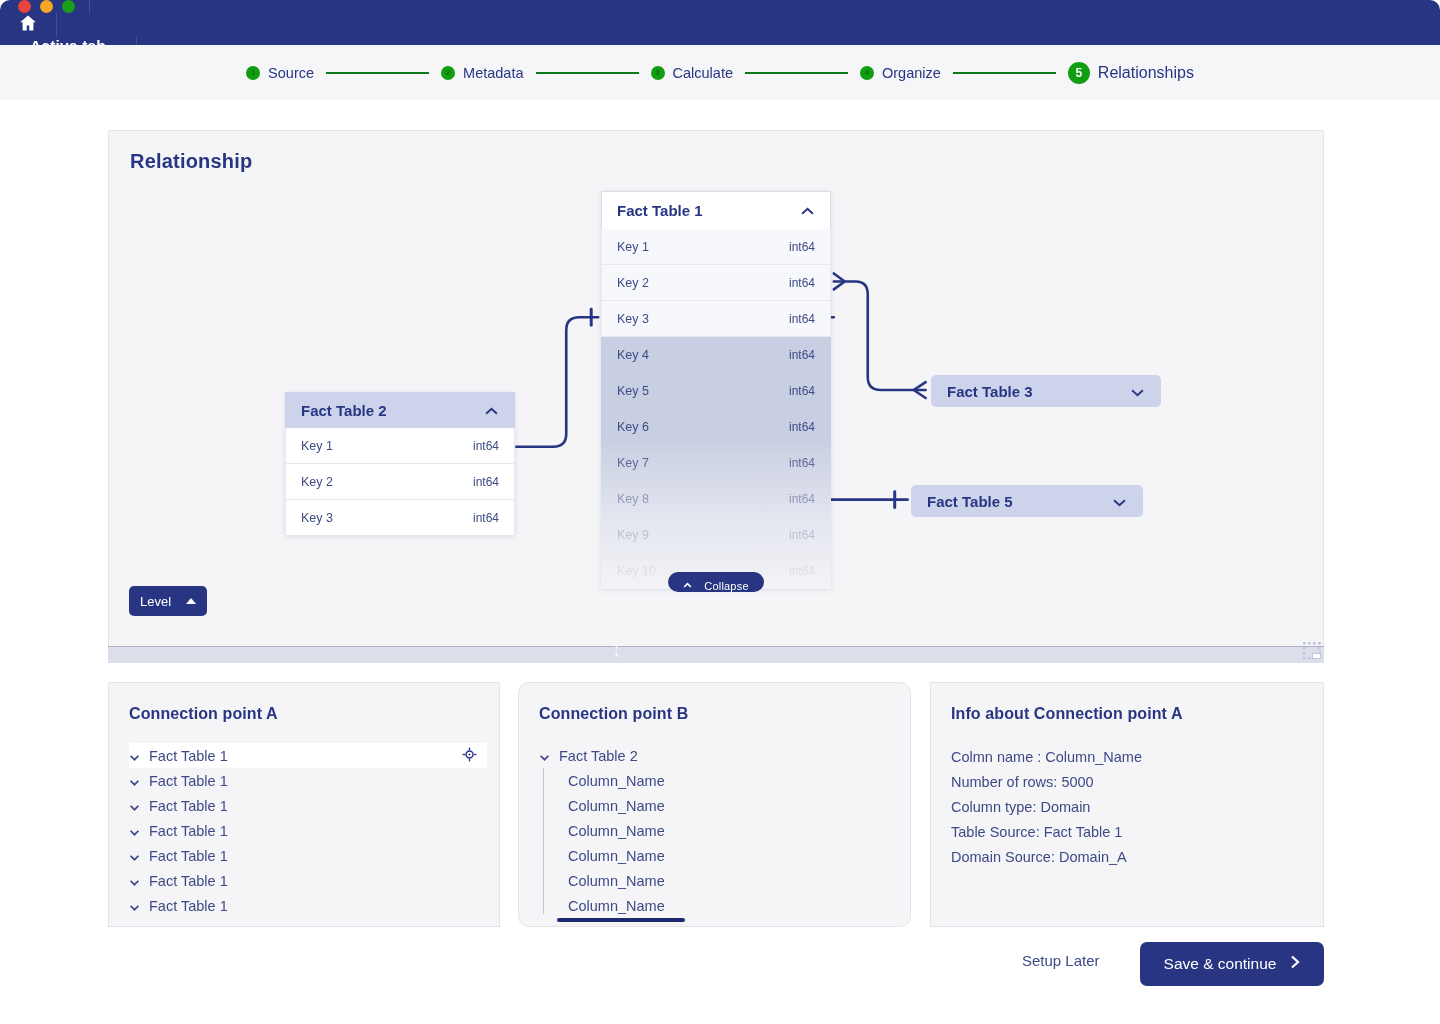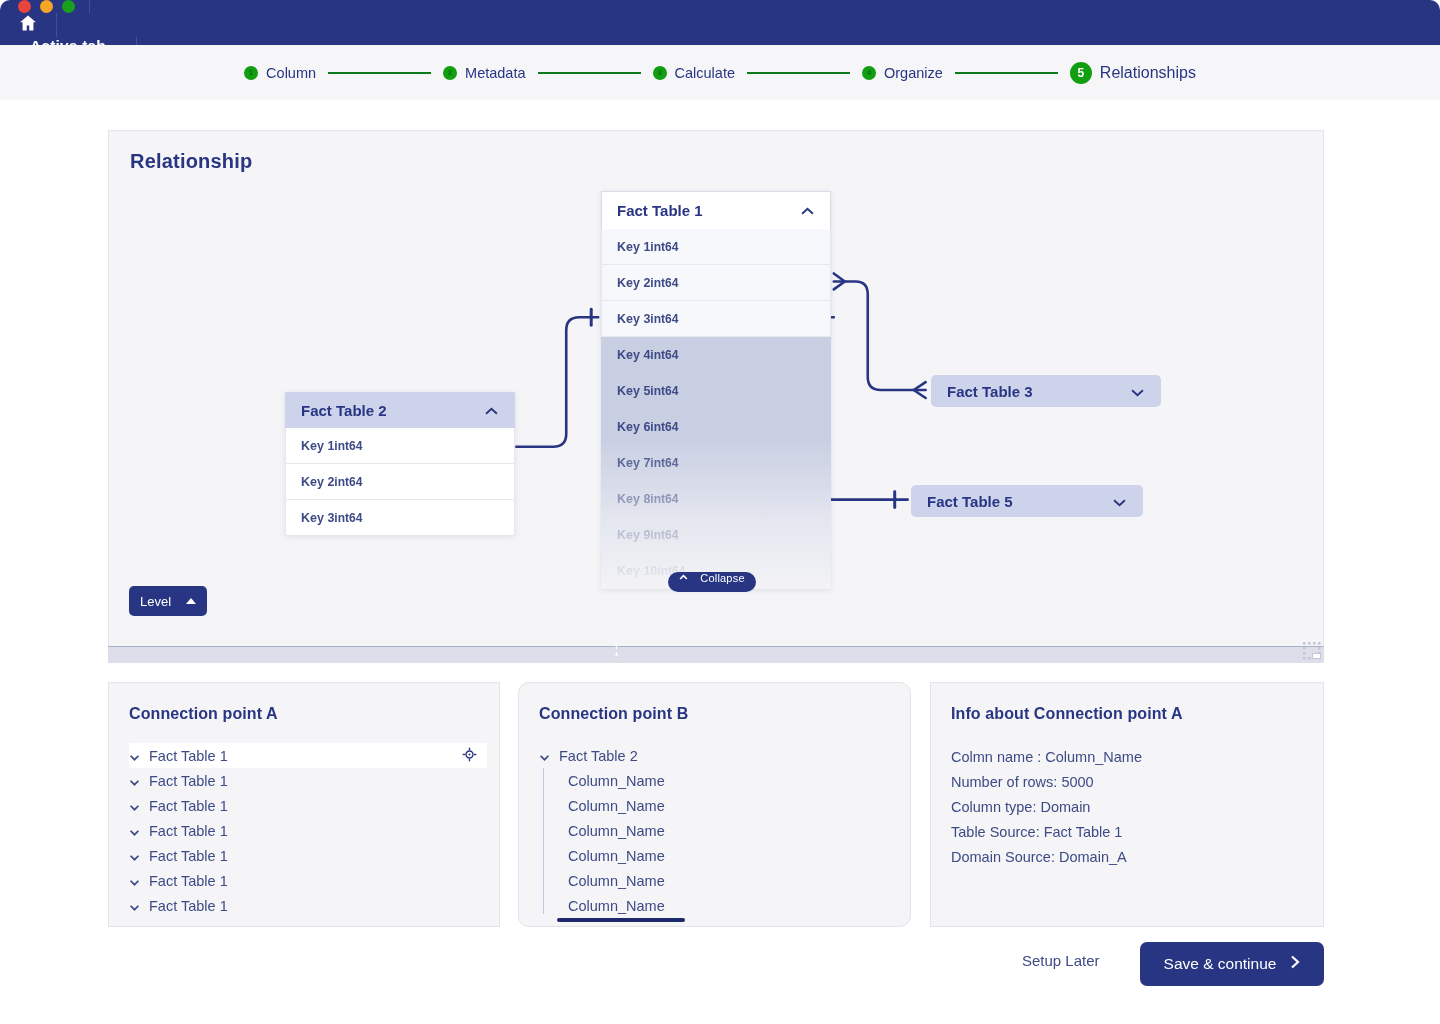--- a/index.html
+++ b/index.html
@@ -84,39 +84,39 @@
   }
   .entity.e1 { left: 492px; top: 60px; width: 230px;
     box-shadow: 0 1px 5px rgba(40,53,131,0.13); }
   .entity.e1 .entity-head { background: #ffffff; border: 1px solid #dcdce6;
     border-bottom: none; height: 38px; }
   .entity.e2 { left: 176px; top: 261px; width: 230px;
     box-shadow: 0 1px 5px rgba(40,53,131,0.10); }
   .entity.e2 .entity-head { background: #ccd3ea; border: 1px solid #ccd3ea; }
   .rows { position: relative; }
   .row {
-    display: flex; align-items: center; 
+    display: flex; align-items: center; justify-content: space-between;
     height: 36px; padding: 0 15px;
     font-size: 12.5px; color: #3d4a86;
-    border: 1px solid #e6e7ef; border-top: none; font-weight: bold;
+    border: 1px solid #e6e7ef; border-top: none;
   }
   .row .dtype { font-size: 12px; color: #3d4a86; }
   .e1 .row { background: #f7f8fb; }
   .e1 .row.shaded { background: #c9cfe3; border-color: #c9cfe3; }
   .e2 .row { background: #ffffff; }
   .fade-mask {
     position: absolute; left: 0; right: 0; bottom: 0; height: 150px;
     background: linear-gradient(to bottom, rgba(245,245,247,0) 0%, rgba(245,245,247,0.62) 55%, rgba(245,245,247,0.96) 100%);
     pointer-events: none;
   }
   .collapse-pill {
-    position: absolute; left: 492px; top: 441px; width: 88px; height: 20px;
+    position: absolute; left: 492px; top: 441px; width: 96px; height: 20px;
     transform: translateX(67px);
     background: #283583; color: #ffffff; border-radius: 10px;
-    display: flex; align-items: flex-start; justify-content: center; gap: 12px;
+    display: flex; align-items: flex-end; justify-content: center; gap: 12px;
     font-size: 11px; letter-spacing: .2px;
   }
   .collapse-pill svg { width: 9px; height: 9px; stroke: #ffffff; fill: none; stroke-width: 2.2; }
 
   .entity.collapsed {
     height: 32px; border-radius: 5px; background: #ccd3ea;
     display: flex; align-items: center; justify-content: space-between;
     padding: 0 16px; font-size: 15px; font-weight: 700; color: #283583;
   }
   .entity.e3 { left: 822px; top: 244px; width: 230px; }
@@ -226,21 +226,21 @@
     <div class="newtab">
       <span>+</span>
     </div>
   </div>
 
   <div class="stepper-bar">
     <div class="stepper">
 
       <div class="step">
         <span class="step-bullet">1</span>
-        <span class="step-label">Column</span>
+        <span class="step-label">Source</span>
       </div>
       <span class="step-line"></span>
 
       <div class="step">
         <span class="step-bullet">2</span>
         <span class="step-label">Metadata</span>
       </div>
       <span class="step-line"></span>
 
       <div class="step">

